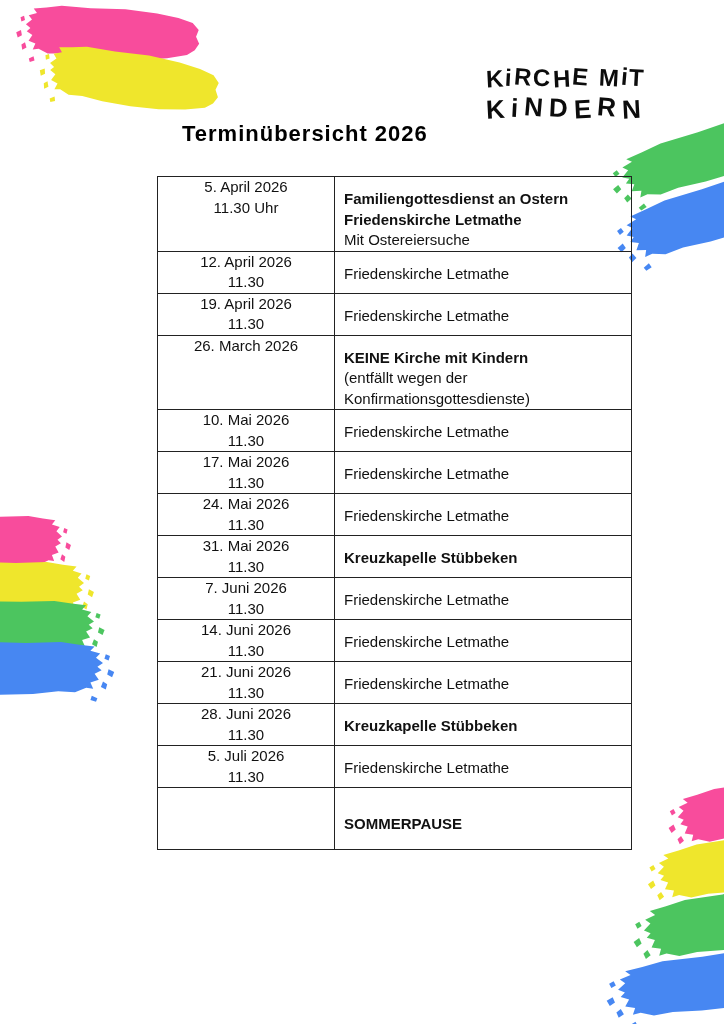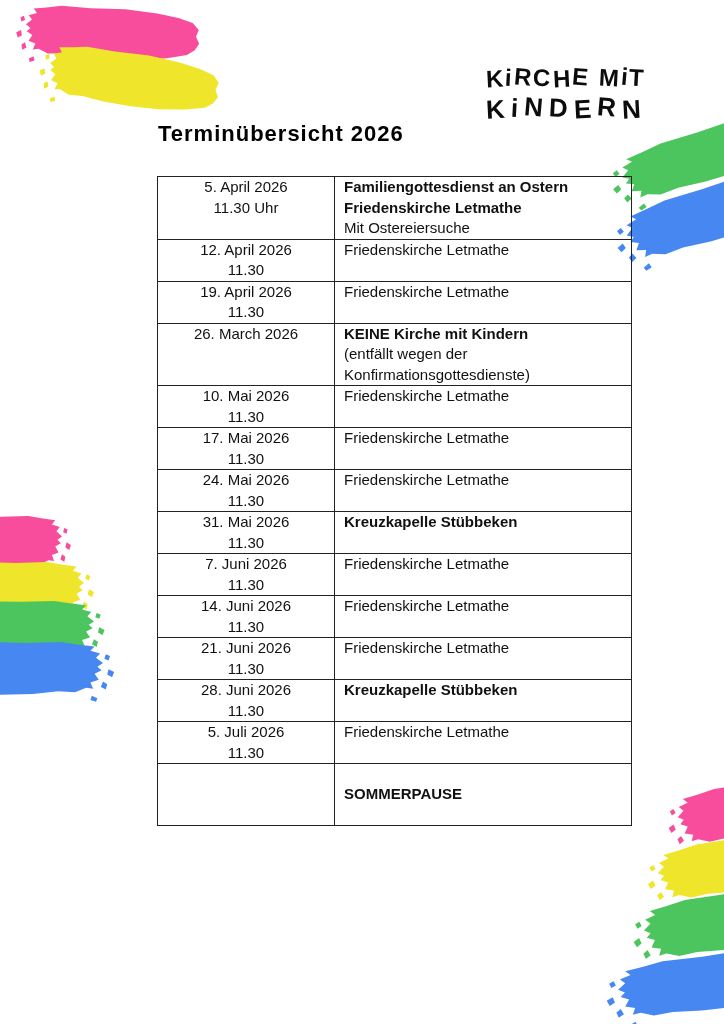--- a/index.html
+++ b/index.html
@@ -11,34 +11,34 @@
   
   .logo{position:absolute;left:486px;top:64px;color:#0c0c0c;line-height:1.2;}
   .logo-line1{font-size:24px;font-weight:800;letter-spacing:2px;}
   .logo-line2{font-size:26px;font-weight:800;letter-spacing:6px;}
   [data-split-chars] span{display:inline-block;}
   [data-split-chars] span:nth-child(2n){transform:rotate(3deg);}
   [data-split-chars] span:nth-child(2n+1){transform:rotate(-3deg) translateY(1px);}
   [data-split-chars] span:nth-child(3n){transform:rotate(5deg) translateY(-1px);}
   
   .title{
-    position:absolute;left:158px;top:121px;margin:0;
+    position:absolute;left:182px;top:121px;margin:0;
     font-size:22px;font-weight:700;letter-spacing:1px;color:#000;white-space:nowrap;
   }
   
   .schedule{
     position:absolute;left:122px;top:176px;width:475px;
     border-collapse:collapse;table-layout:fixed;margin-left:35px;
   }
   .schedule td{
     border:1.5px solid #222;vertical-align:top;
     font-size:15px;line-height:20.5px;padding:0 4px;
   }
   .schedule td.date-cell{width:168px;text-align:center;}
-  .schedule td.event-cell{padding:0 6px 0 9px;}
+  .schedule td.event-cell{padding:12px 6px 0 9px;}
   .detail.bold{font-weight:700;}
   .tall-row{height:62px;}
   .tall-row td{vertical-align:middle;}
 </style>
 </head>
 <body>
 
 <div class="page">
 
   <svg class="decor" viewBox="0 0 724 1024" xmlns="http://www.w3.org/2000/svg">

